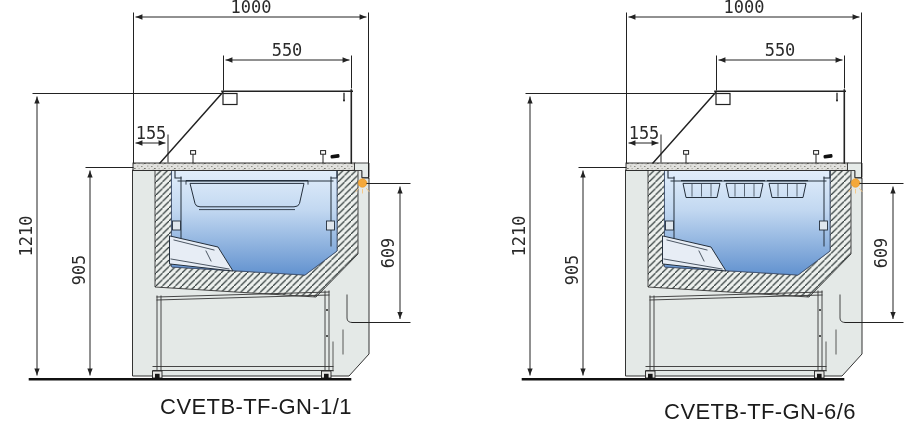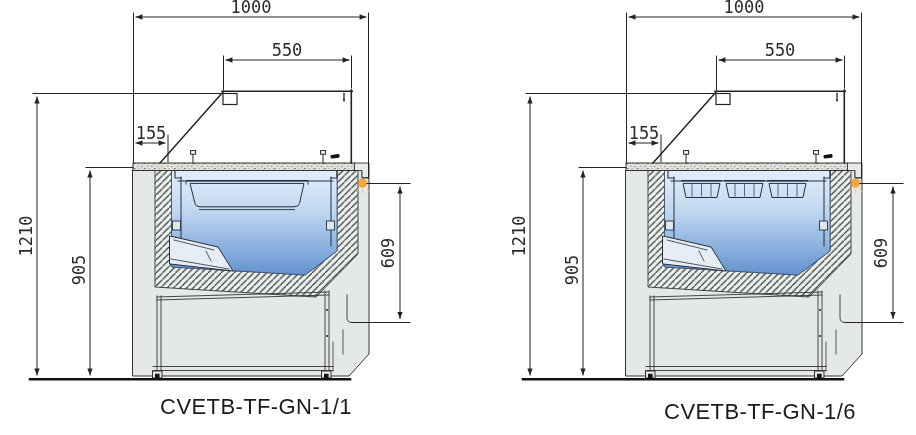--- a/index.html
+++ b/index.html
@@ -190,16 +190,16 @@
           <path d="M233,183.4 L270,183.4 L267,197.5 L236,197.5 Z"></path>
           <path d="M242,184 V196.6 M251.5,184 V196.6 M261,184 V196.6" stroke-width="0.7"></path>
         </g>
         <g>
           <path d="M274,180.6 H315" stroke-width="1.2"></path>
           <path d="M276,183.4 L313,183.4 L310,197.5 L279,197.5 Z"></path>
           <path d="M285,184 V196.6 M294.5,184 V196.6 M304,184 V196.6" stroke-width="0.7"></path>
         </g>
       </g>
     </svg>
-    <figcaption class="caption">CVETB-TF-GN-1/6</figcaption>
+    <figcaption class="caption">CVETB-TF-GN-6/6</figcaption>
   </figure>
 
 </div>
 
 </body></html>

